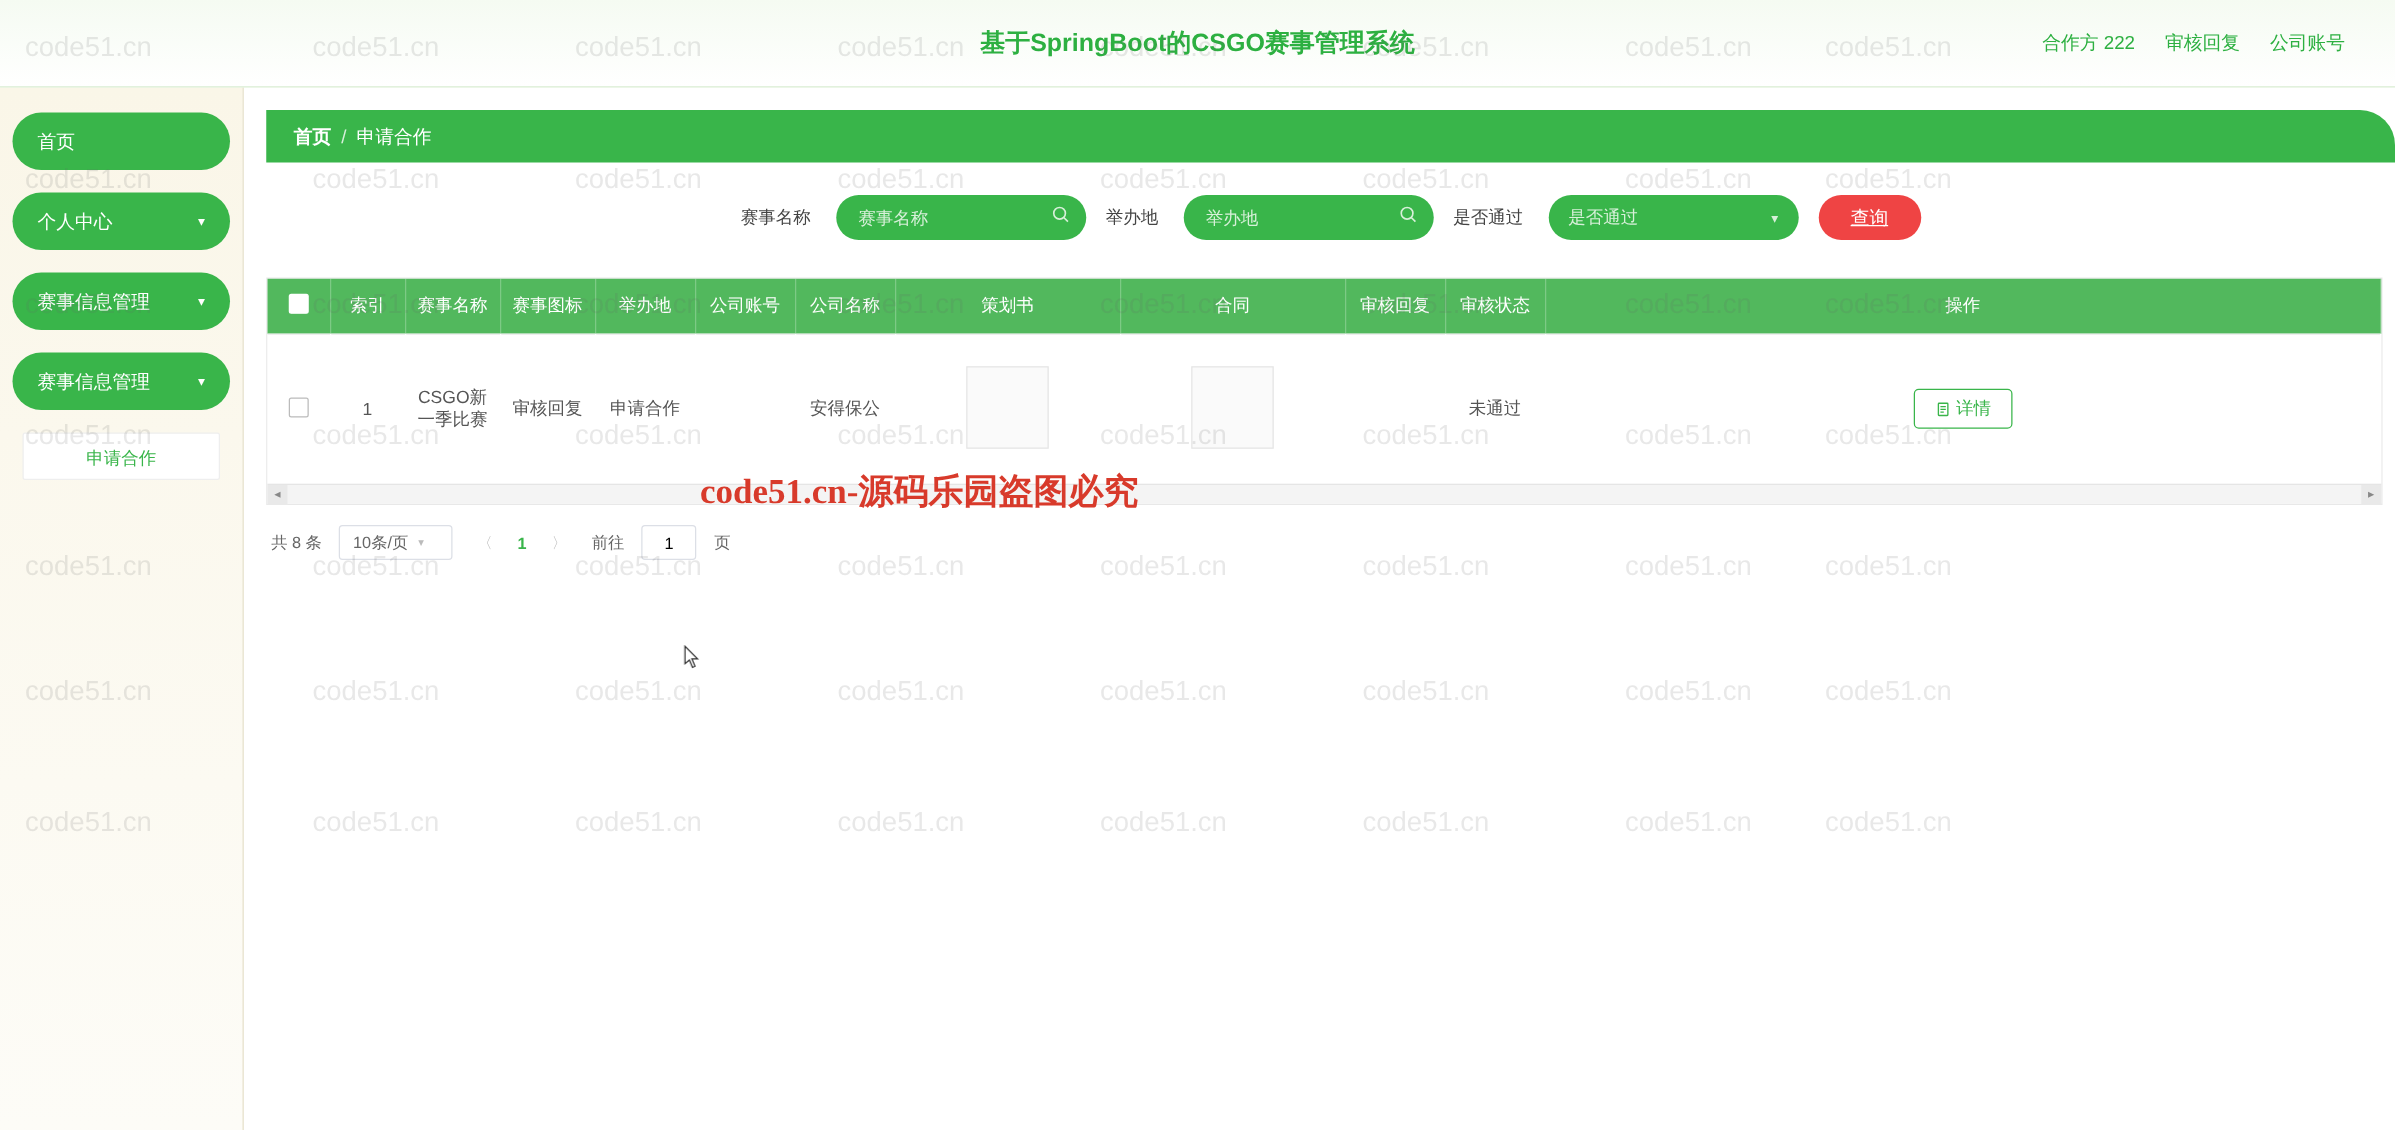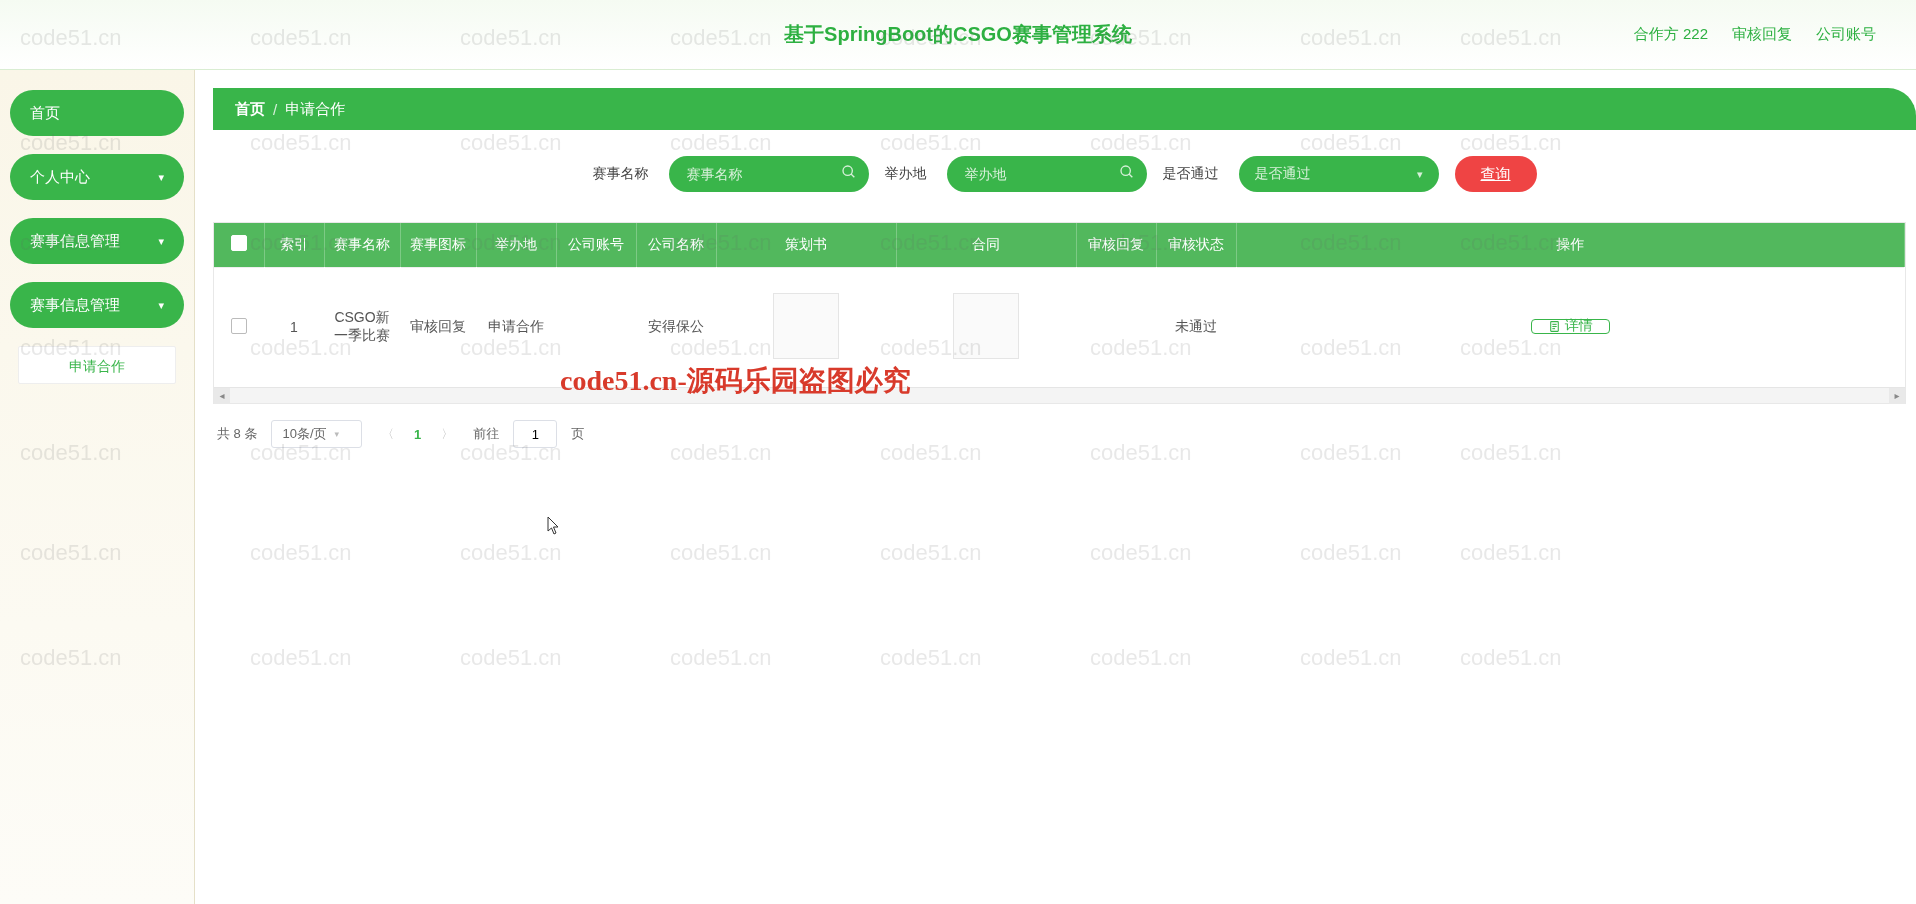--- a/index.html
+++ b/index.html
@@ -38,37 +38,37 @@
   
   
   .tbl-wrap { border:1px solid #e8e8e8; margin-right:10px; }
   table.data { width:100%; border-collapse:collapse; table-layout:fixed; }
   table.data th { background:#52b85d; color:#fff; font-weight:normal; font-size:14px; height:44px; border-right:1px solid rgba(255,255,255,.25); text-align:center; }
   table.data td { height:120px; text-align:center; font-size:14px; color:#555; background:#fff; border-top:1px solid #eee; padding:4px; }
   table.data .chk { width:50px; }
   .checkbox { width:16px; height:16px; border:1px solid #bbb; display:inline-block; background:#fff; border-radius:2px; }
   .checkbox.head { border-color:#fff; }
   .img-ph { width:66px; height:66px; background:#fafafa; border:1px solid #e5e5e5; display:inline-block; }
-  .detail-btn { display:inline-flex; align-items:center; gap:4px; height:15px; padding:0 16px; border:1px solid #39b54a; border-radius:4px; color:#39b54a; background:#fff; cursor:pointer; font-size:14px; }
+  .detail-btn { display:inline-flex; align-items:center; gap:4px; height:32px; padding:0 16px; border:1px solid #39b54a; border-radius:4px; color:#39b54a; background:#fff; cursor:pointer; font-size:14px; }
   .detail-btn svg { width:13px; height:13px; }
   .hscroll { height:16px; background:#f4f4f4; position:relative; border-top:1px solid #e5e5e5; }
   .hscroll .arrow-l, .hscroll .arrow-r { position:absolute; top:0; width:16px; height:16px; background:#e9e9e9; color:#888; font-size:10px; text-align:center; line-height:16px; cursor:pointer; }
   .hscroll .arrow-l { left:0; } .hscroll .arrow-r { right:0; }
   
   
   .pager { display:flex; align-items:center; gap:14px; padding:16px 4px; color:#666; font-size:13px; }
   .pg-select { border:1px solid #dcdfe6; border-radius:3px; height:28px; padding:0 22px 0 10px; color:#666; position:relative; display:flex; align-items:center; cursor:pointer; }
   .pg-select .chev { font-size:9px; color:#bbb; margin-left:8px; }
   .pg-arrow { color:#bbb; cursor:pointer; padding:0 6px; font-size:12px; }
   .pg-num { color:#39b54a; font-weight:bold; cursor:pointer; }
   .pg-input { width:44px; height:28px; border:1px solid #dcdfe6; border-radius:3px; text-align:center; font-size:13px; }
   
   
   .wm { position:fixed; pointer-events:none; color:rgba(100,100,100,.15); font-size:22px; font-weight:400; z-index:9999; white-space: nowrap; }
-  .wm-red { position:fixed; pointer-events:none; color:#d83a2b; font-size:28px; font-weight:bold; z-index:10000; left:560px; top:362px; font-family: "SimSun","STSong",serif; }
+  .wm-red { position:fixed; pointer-events:none; color:#d83a2b; font-size:28px; font-weight:bold; z-index:10000; left:560px; top:374px; font-family: "SimSun","STSong",serif; }
   .cursor-ptr { position:fixed; left:547px; top:516px; z-index:10001; pointer-events:none; }
 </style>
 </head>
 <body>
 
 <div class="topbar">
   <div class="topbar-title">基于SpringBoot的CSGO赛事管理系统</div>
   <div class="topbar-right">
     <span>
       <span>合作方</span>

